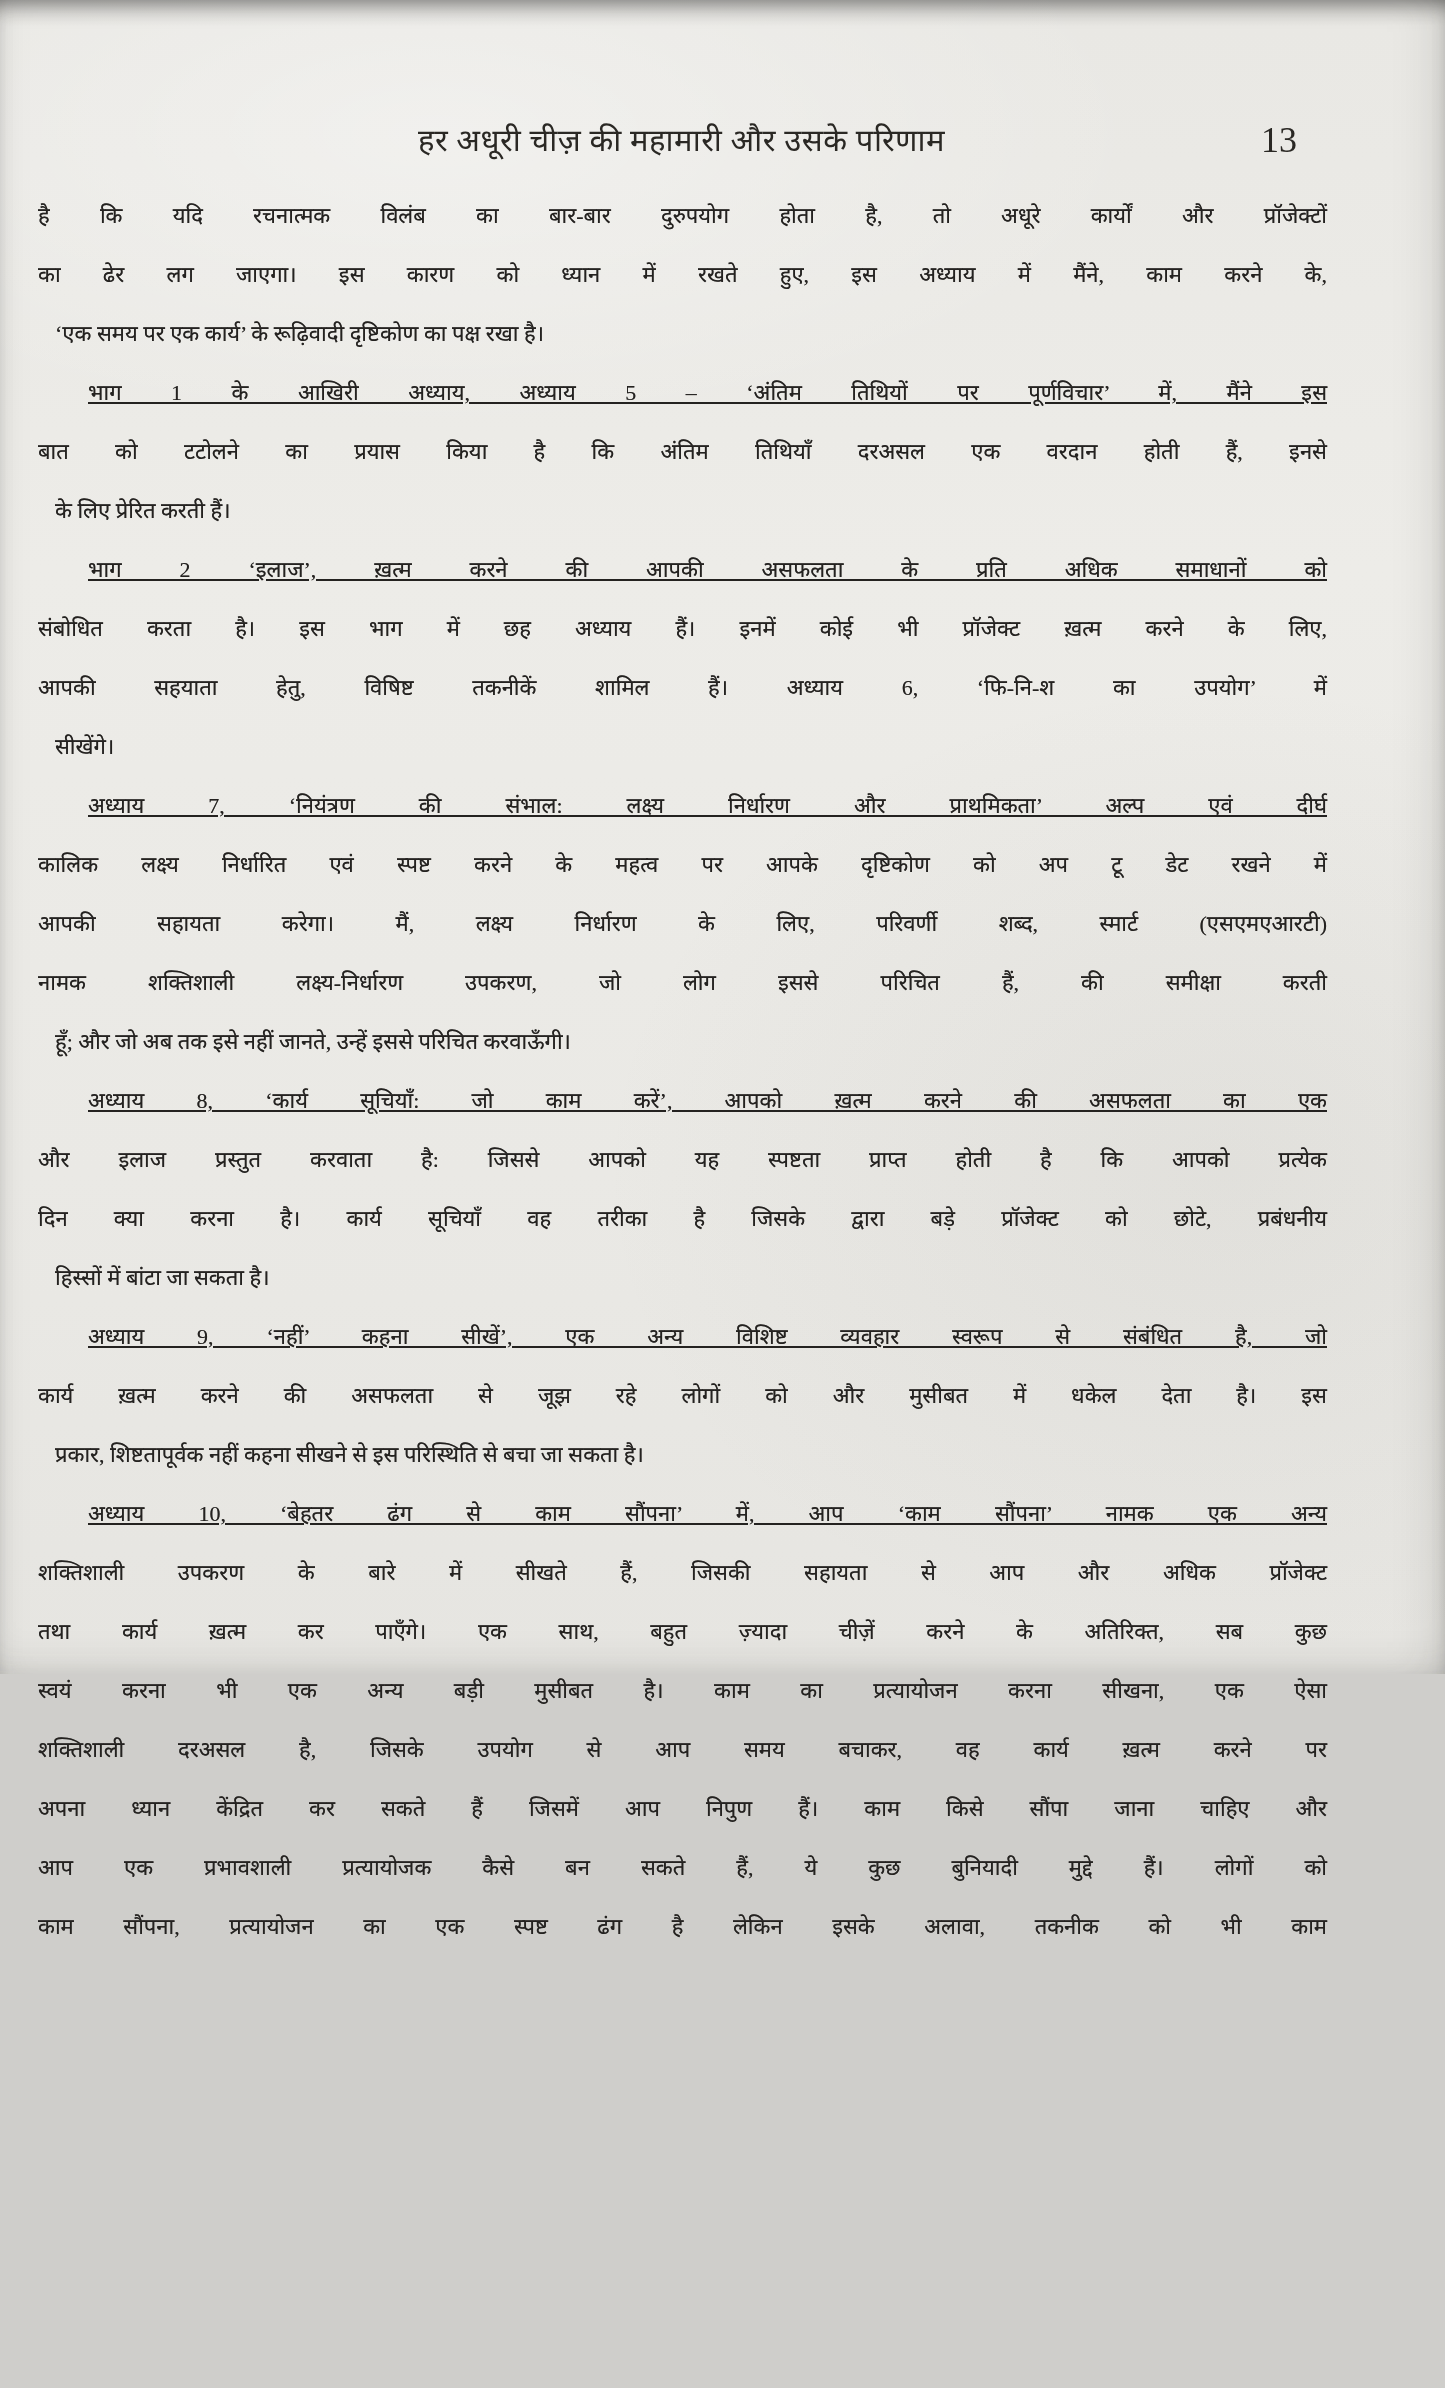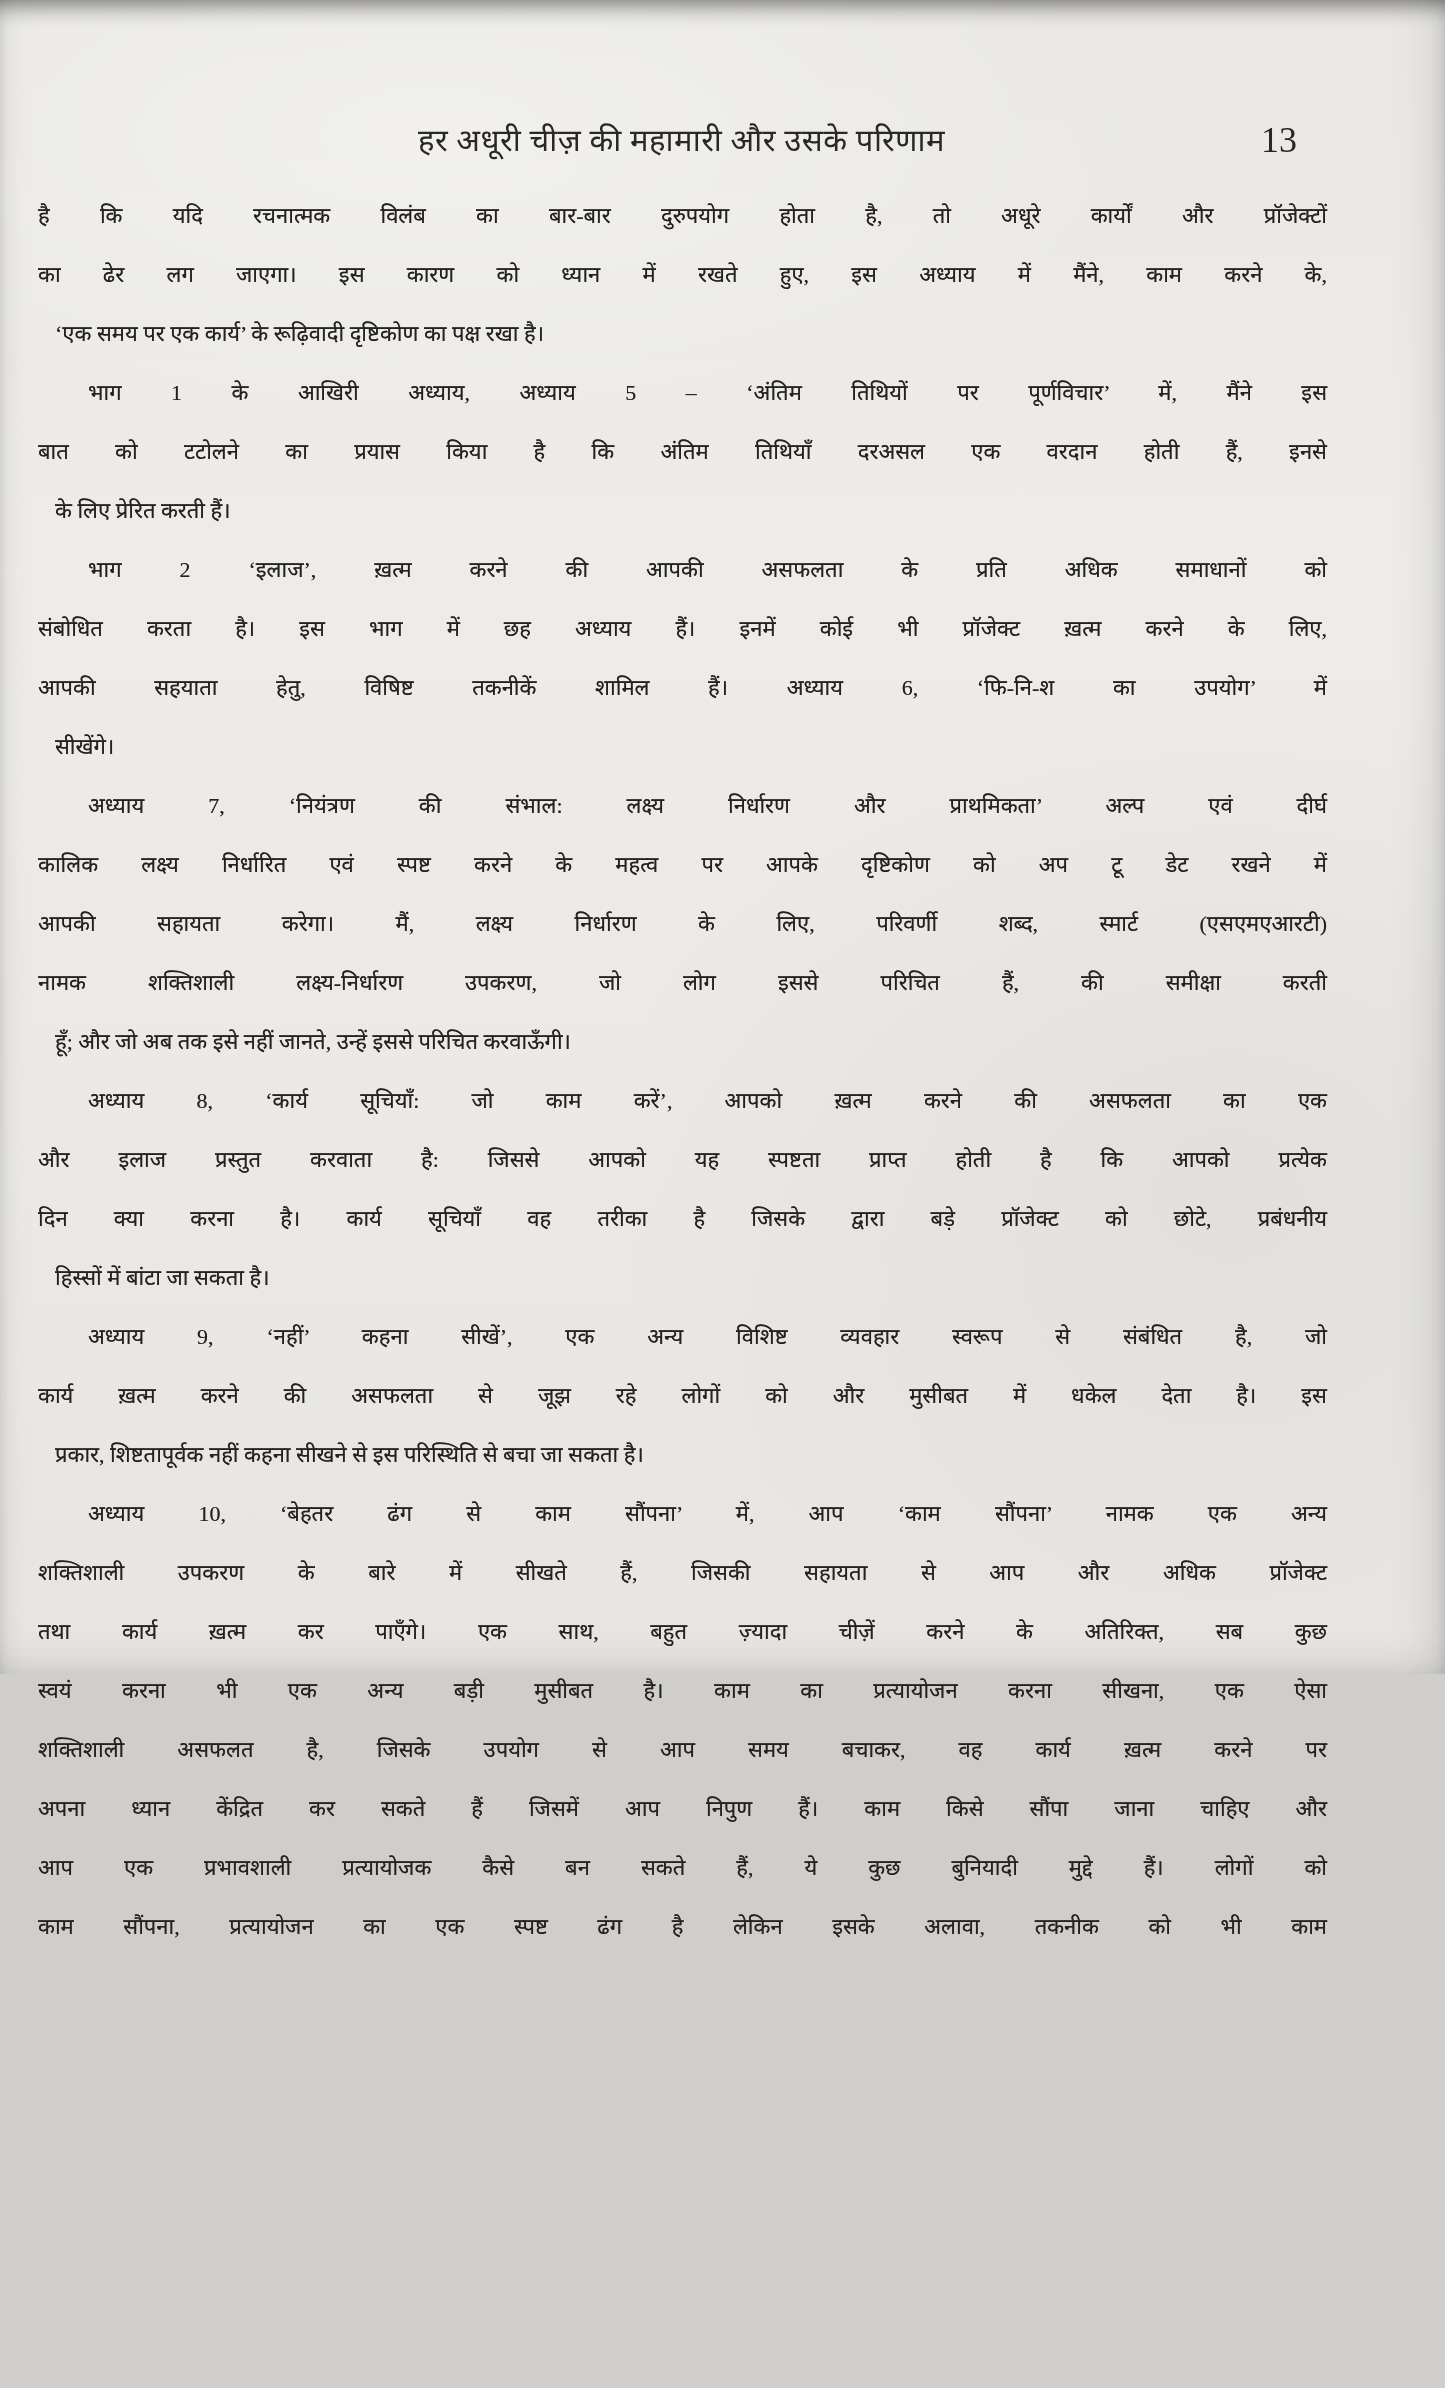--- a/index.html
+++ b/index.html
@@ -69,20 +69,21 @@
     color: #242220;
     text-shadow: 0 0 0.6px rgba(36,34,32,0.55);
     white-space: normal;
   }
   .line.last {
     text-align-last: left;
     margin-left: 17px;
   }
   .line.indent {
     text-indent: 50px;
+    text-decoration: underline;
   }
 </style>
 </head>
 <body>
 
 <div class="page">
 
   <div class="header">
     <div class="header-title">हर अधूरी चीज़ की महामारी और उसके परिणाम</div>
     <div class="page-number">13</div>
@@ -128,20 +129,20 @@
       <div class="line indent">अध्याय 9, ‘नहीं’ कहना सीखें’, एक अन्य विशिष्ट व्यवहार स्वरूप से संबंधित है, जो</div>
       <div class="line">कार्य ख़त्म करने की असफलता से जूझ रहे लोगों को और मुसीबत में धकेल देता है। इस</div>
       <div class="line last">प्रकार, शिष्टतापूर्वक नहीं कहना सीखने से इस परिस्थिति से बचा जा सकता है।</div>
     </div>
 
     <div class="paragraph">
       <div class="line indent">अध्याय 10, ‘बेहतर ढंग से काम सौंपना’ में, आप ‘काम सौंपना’ नामक एक अन्य</div>
       <div class="line">शक्तिशाली उपकरण के बारे में सीखते हैं, जिसकी सहायता से आप और अधिक प्रॉजेक्ट</div>
       <div class="line">तथा कार्य ख़त्म कर पाएँगे। एक साथ, बहुत ज़्यादा चीज़ें करने के अतिरिक्त, सब कुछ</div>
       <div class="line">स्वयं करना भी एक अन्य बड़ी मुसीबत है। काम का प्रत्यायोजन करना सीखना, एक ऐसा</div>
-      <div class="line">शक्तिशाली असफलत है, जिसके उपयोग से आप समय बचाकर, वह कार्य ख़त्म करने पर</div>
+      <div class="line">शक्तिशाली दरअसल है, जिसके उपयोग से आप समय बचाकर, वह कार्य ख़त्म करने पर</div>
       <div class="line">अपना ध्यान केंद्रित कर सकते हैं जिसमें आप निपुण हैं। काम किसे सौंपा जाना चाहिए और</div>
       <div class="line">आप एक प्रभावशाली प्रत्यायोजक कैसे बन सकते हैं, ये कुछ बुनियादी मुद्दे हैं। लोगों को</div>
       <div class="line">काम सौंपना, प्रत्यायोजन का एक स्पष्ट ढंग है लेकिन इसके अलावा, तकनीक को भी काम</div>
     </div>
 
   </div>
 </div>
 
 </body></html>

